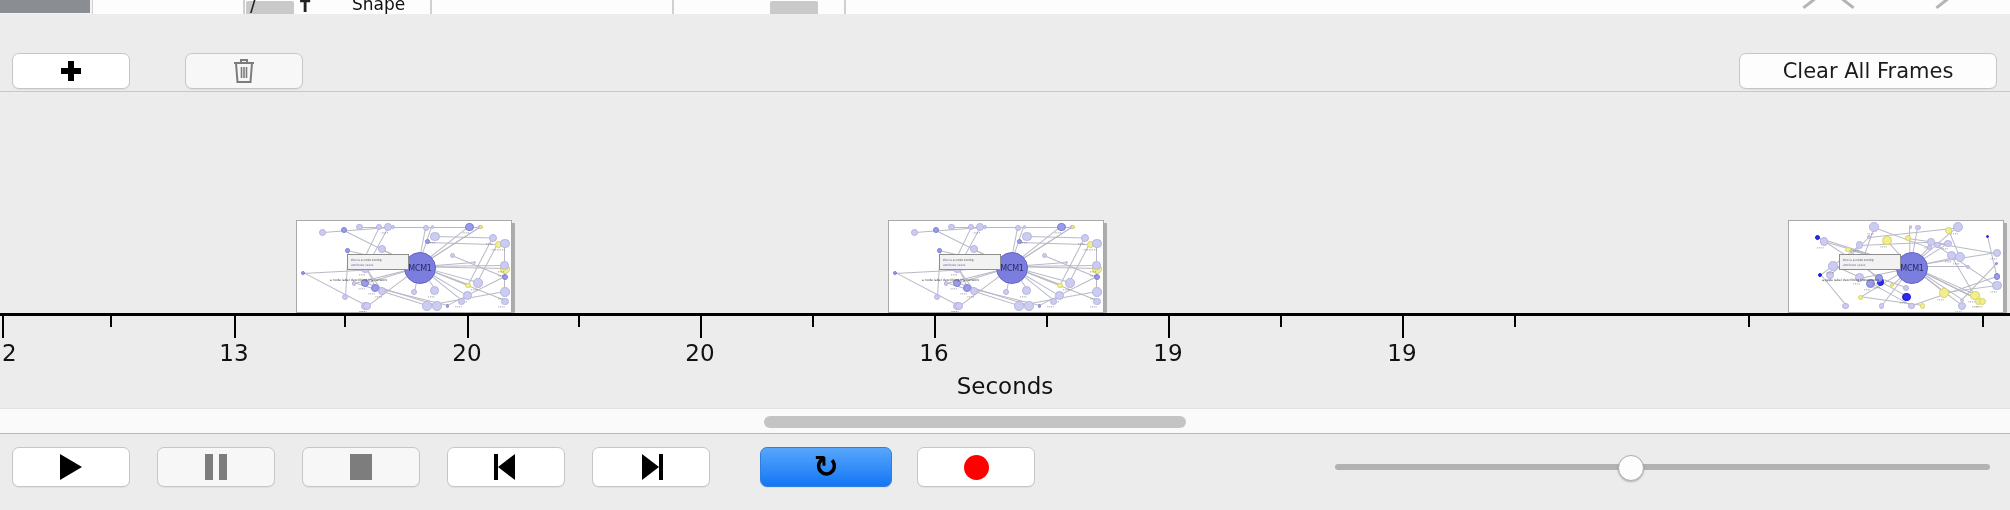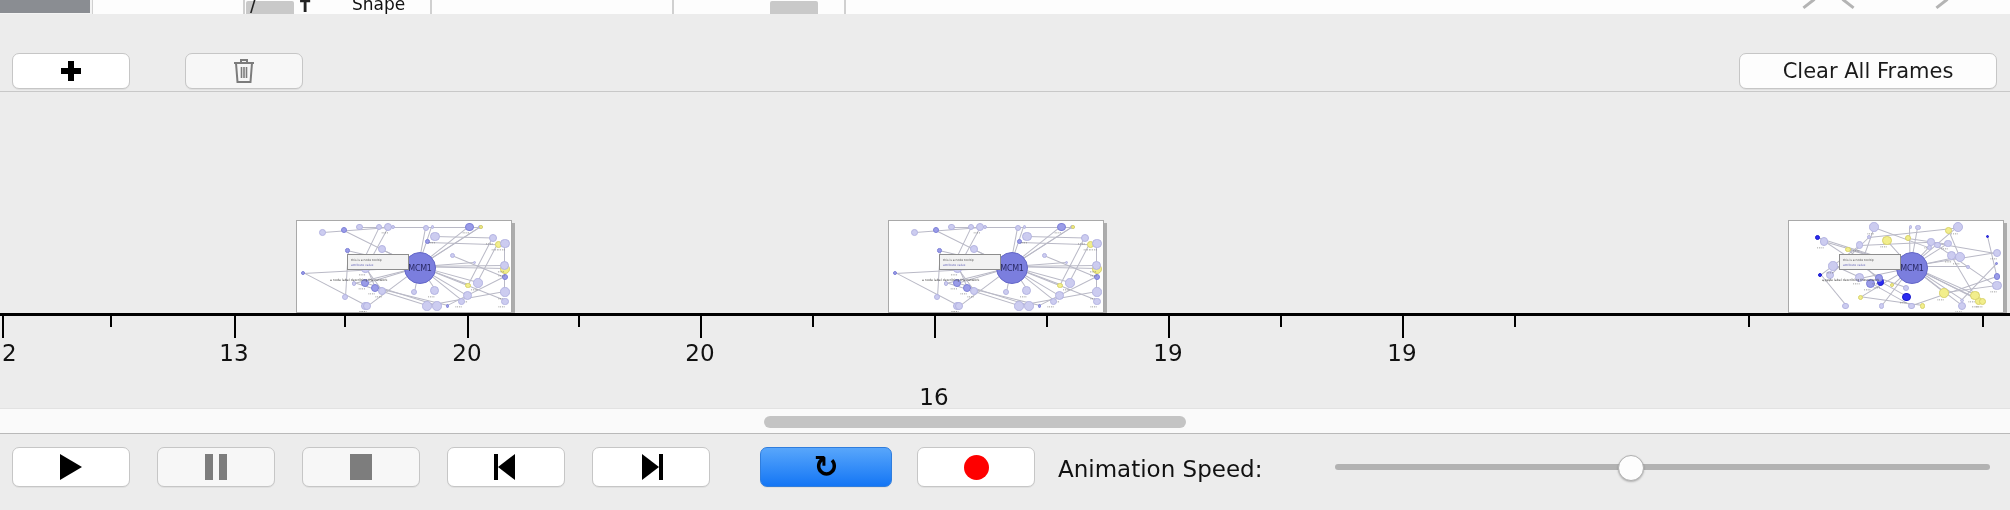--- a/index.html
+++ b/index.html
@@ -787,35 +787,36 @@
     <div id="ticks">
         <div class="tick major" style="left: 2px;"></div>
         <div class="tick-label" style="left: 2px;">12</div>
         <div class="tick major" style="left: 234px;"></div>
         <div class="tick-label" style="left: 234px;">13</div>
         <div class="tick major" style="left: 467px;"></div>
         <div class="tick-label" style="left: 467px;">20</div>
         <div class="tick major" style="left: 700px;"></div>
         <div class="tick-label" style="left: 700px;">20</div>
         <div class="tick major" style="left: 934px;"></div>
-        <div class="tick-label" style="left: 934px; margin-top: 44px;">16</div>
+        <div class="tick-label" style="left: 934px;">16</div>
         <div class="tick major" style="left: 1168px;"></div>
         <div class="tick-label" style="left: 1168px;">19</div>
         <div class="tick major" style="left: 1402px;"></div>
         <div class="tick-label" style="left: 1402px;">19</div>
         <div class="tick minor" style="left: 110px;"></div>
         <div class="tick minor" style="left: 344px;"></div>
         <div class="tick minor" style="left: 578px;"></div>
         <div class="tick minor" style="left: 812px;"></div>
         <div class="tick minor" style="left: 1046px;"></div>
         <div class="tick minor" style="left: 1280px;"></div>
         <div class="tick minor" style="left: 1514px;"></div>
         <div class="tick minor" style="left: 1748px;"></div>
         <div class="tick minor" style="left: 1982px;"></div>
       </div>
+    <div class="axis-title">Seconds</div>
   </div>
 
   <div class="scroll-track">
     <div class="scroll-thumb" style="left: 763.8px; width: 422.1px;"></div>
   </div>
 
   <div class="playbar">
     <div class="pbtn enabled" id="btn-play">
       <span class="ico-play"></span>
     </div>
@@ -833,20 +834,19 @@
     </div>
     <div class="pbtn enabled" id="btn-last">
       <span class="ico-last"></span>
     </div>
     <div class="pbtn active" id="btn-loop">
       <span class="ico-loop">↻</span>
     </div>
     <div class="pbtn enabled" id="btn-record">
       <span class="ico-record"></span>
     </div>
-    <div class="speed-label">Animation Speed:</div>
     <div class="slider">
       <div class="slider-track"></div>
       <div class="slider-thumb" style="left: 282.75px;"></div>
     </div>
   </div>
 
 </div>
 
 </body></html>

